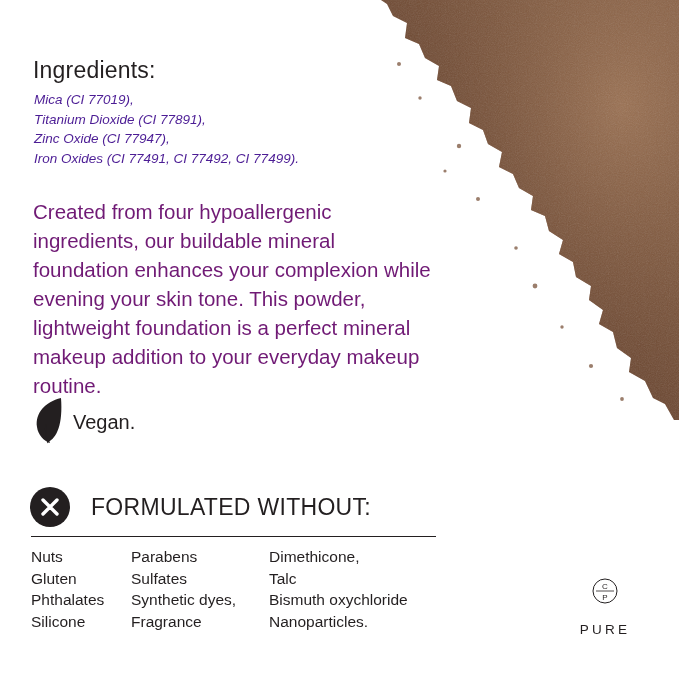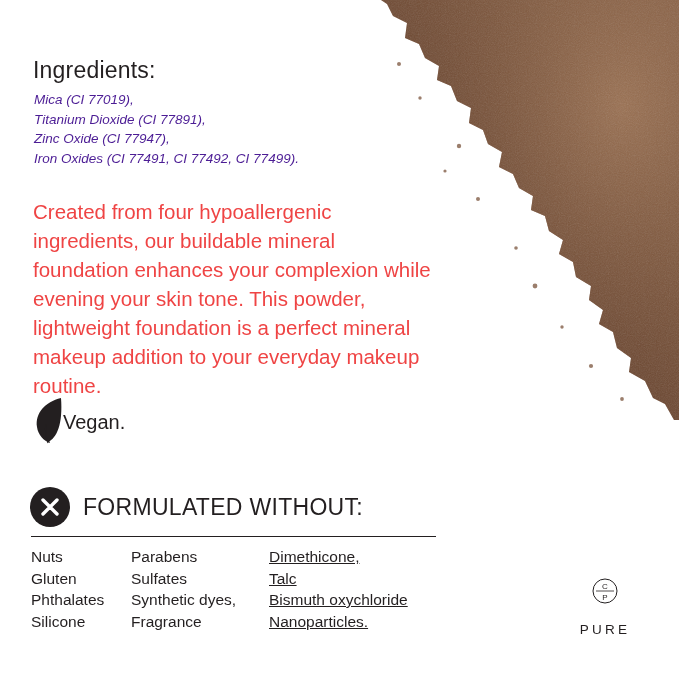--- a/index.html
+++ b/index.html
@@ -60,57 +60,59 @@
     font-style: italic;
   }
 
   .description {
     position: absolute;
     left: 33px;
     top: 197px;
     width: 400px;
     font-size: 20.5px;
     line-height: 29px;
-    color: #ef4444;
+    color: #701a75;
   }
 
   
   .badges {
     position: absolute;
     left: 33px;
     top: 396px;
     display: flex;
     align-items: center;
   }
   .badge {
     display: flex;
     align-items: center;
   }
   .badge .badge-label {
     font-size: 20px;
     line-height: 24px;
     color: #231f20;
+    margin-left: 10px;
   }
   .badge-leaf {
     width: 30px;
     height: 52px;
   }
   .badge-bunny {
     width: 72px;
     height: 52px;
     margin-left: 55px;
   }
 
   
   .fw-header {
     position: absolute;
     left: 30px;
     top: 487px;
     display: flex;
     align-items: center;
+    gap: 8px;
   }
   .fw-x {
     width: 40px;
     height: 40px;
     flex: 0 0 auto;
   }
   .fw-title {
     font-size: 23px;
     letter-spacing: 0.3px;
     margin-left: 13px;
@@ -131,21 +133,21 @@
     display: flex;
     font-size: 15.5px;
     line-height: 21.5px;
     color: #231f20;
   }
   .fw-col {
     white-space: pre-line;
   }
   .fw-col.col1 { width: 100px; }
   .fw-col.col2 { width: 138px; }
-  .fw-col.col3 { width: 200px; text-decoration: underline; }
+  .fw-col.col3 { width: 200px; }
 
   
   .brand {
     position: absolute;
     right: 28px;
     bottom: 42px;
     width: 140px;
     text-align: center;
   }
   .brand-mark {

